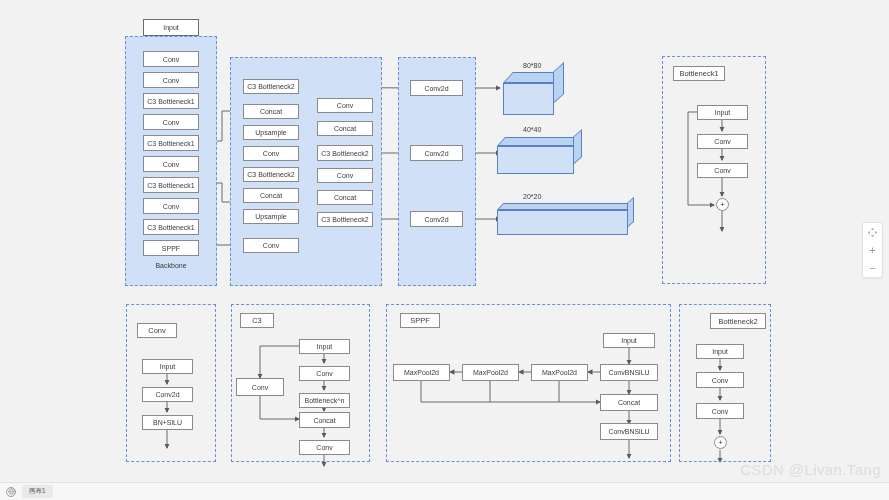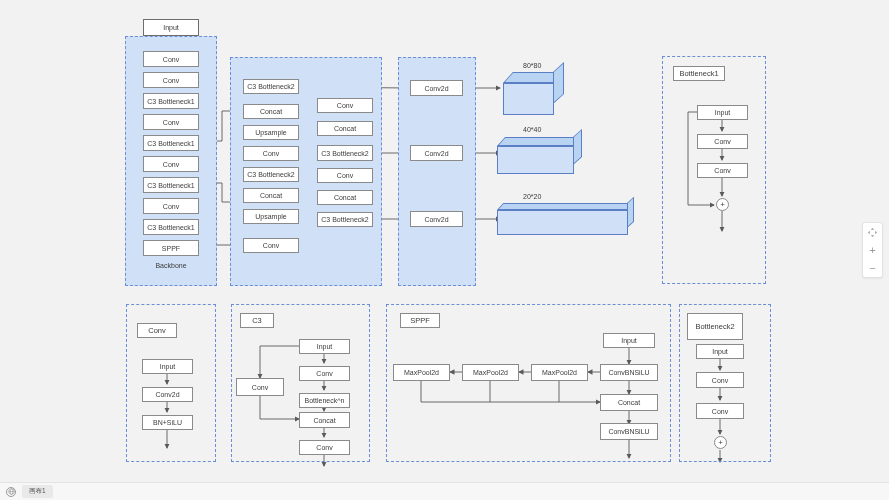--- a/index.html
+++ b/index.html
@@ -333,37 +333,38 @@
 
   <div class="node" style="left:603px; top:333px; width:52px; height:15px;">Input</div>
   <div class="node" style="left:600px; top:364px; width:58px; height:17px;">ConvBNSiLU</div>
   <div class="node" style="left:531px; top:364px; width:57px; height:17px;">MaxPool2d</div>
   <div class="node" style="left:462px; top:364px; width:57px; height:17px;">MaxPool2d</div>
   <div class="node" style="left:393px; top:364px; width:57px; height:17px;">MaxPool2d</div>
   <div class="node" style="left:600px; top:394px; width:58px; height:17px;">Concat</div>
   <div class="node" style="left:600px; top:423px; width:58px; height:17px;">ConvBNSiLU</div>
 
   <div class="panel" style="left:679px; top:304px; width:92px; height:158px;"></div>
-  <div class="panel-title" style="left:687px; top:313px; width:56px; height:27px;">Bottleneck2</div>
+  <div class="panel-title" style="left:710px; top:313px; width:56px; height:16px;">Bottleneck2</div>
 
   <div class="node" style="left:696px; top:344px; width:48px; height:15px;">Input</div>
   <div class="node" style="left:696px; top:372px; width:48px; height:16px;">Conv</div>
   <div class="node" style="left:696px; top:403px; width:48px; height:16px;">Conv</div>
   <div class="circ" style="left:714px; top:436px;">+</div>
 
   <div id="zoomstrip">
     <div class="zbtn">
       <svg width="9" height="9" viewBox="0 0 10 10">
         <path d="M5 0 L3 2 L7 2 Z M5 10 L3 8 L7 8 Z M0 5 L2 3 L2 7 Z M10 5 L8 3 L8 7 Z" fill="#9a9a9a"></path>
       </svg>
     </div>
     <div class="zbtn">+</div>
     <div class="zbtn">−</div>
   </div>
 
+  <div id="watermark">CSDN @Livan.Tang</div>
 
   <div id="bottombar">
     <div class="bb-icon">
       <svg width="7" height="7" viewBox="0 0 10 10">
         <circle cx="5" cy="5" r="4" fill="none" stroke="#8a8a8a" stroke-width="0.8"></circle>
         <ellipse cx="5" cy="5" rx="1.8" ry="4" fill="none" stroke="#8a8a8a" stroke-width="0.7"></ellipse>
         <line x1="1" y1="5" x2="9" y2="5" stroke="#8a8a8a" stroke-width="0.7"></line>
       </svg>
     </div>
     <div class="bb-tab">画布1</div>

